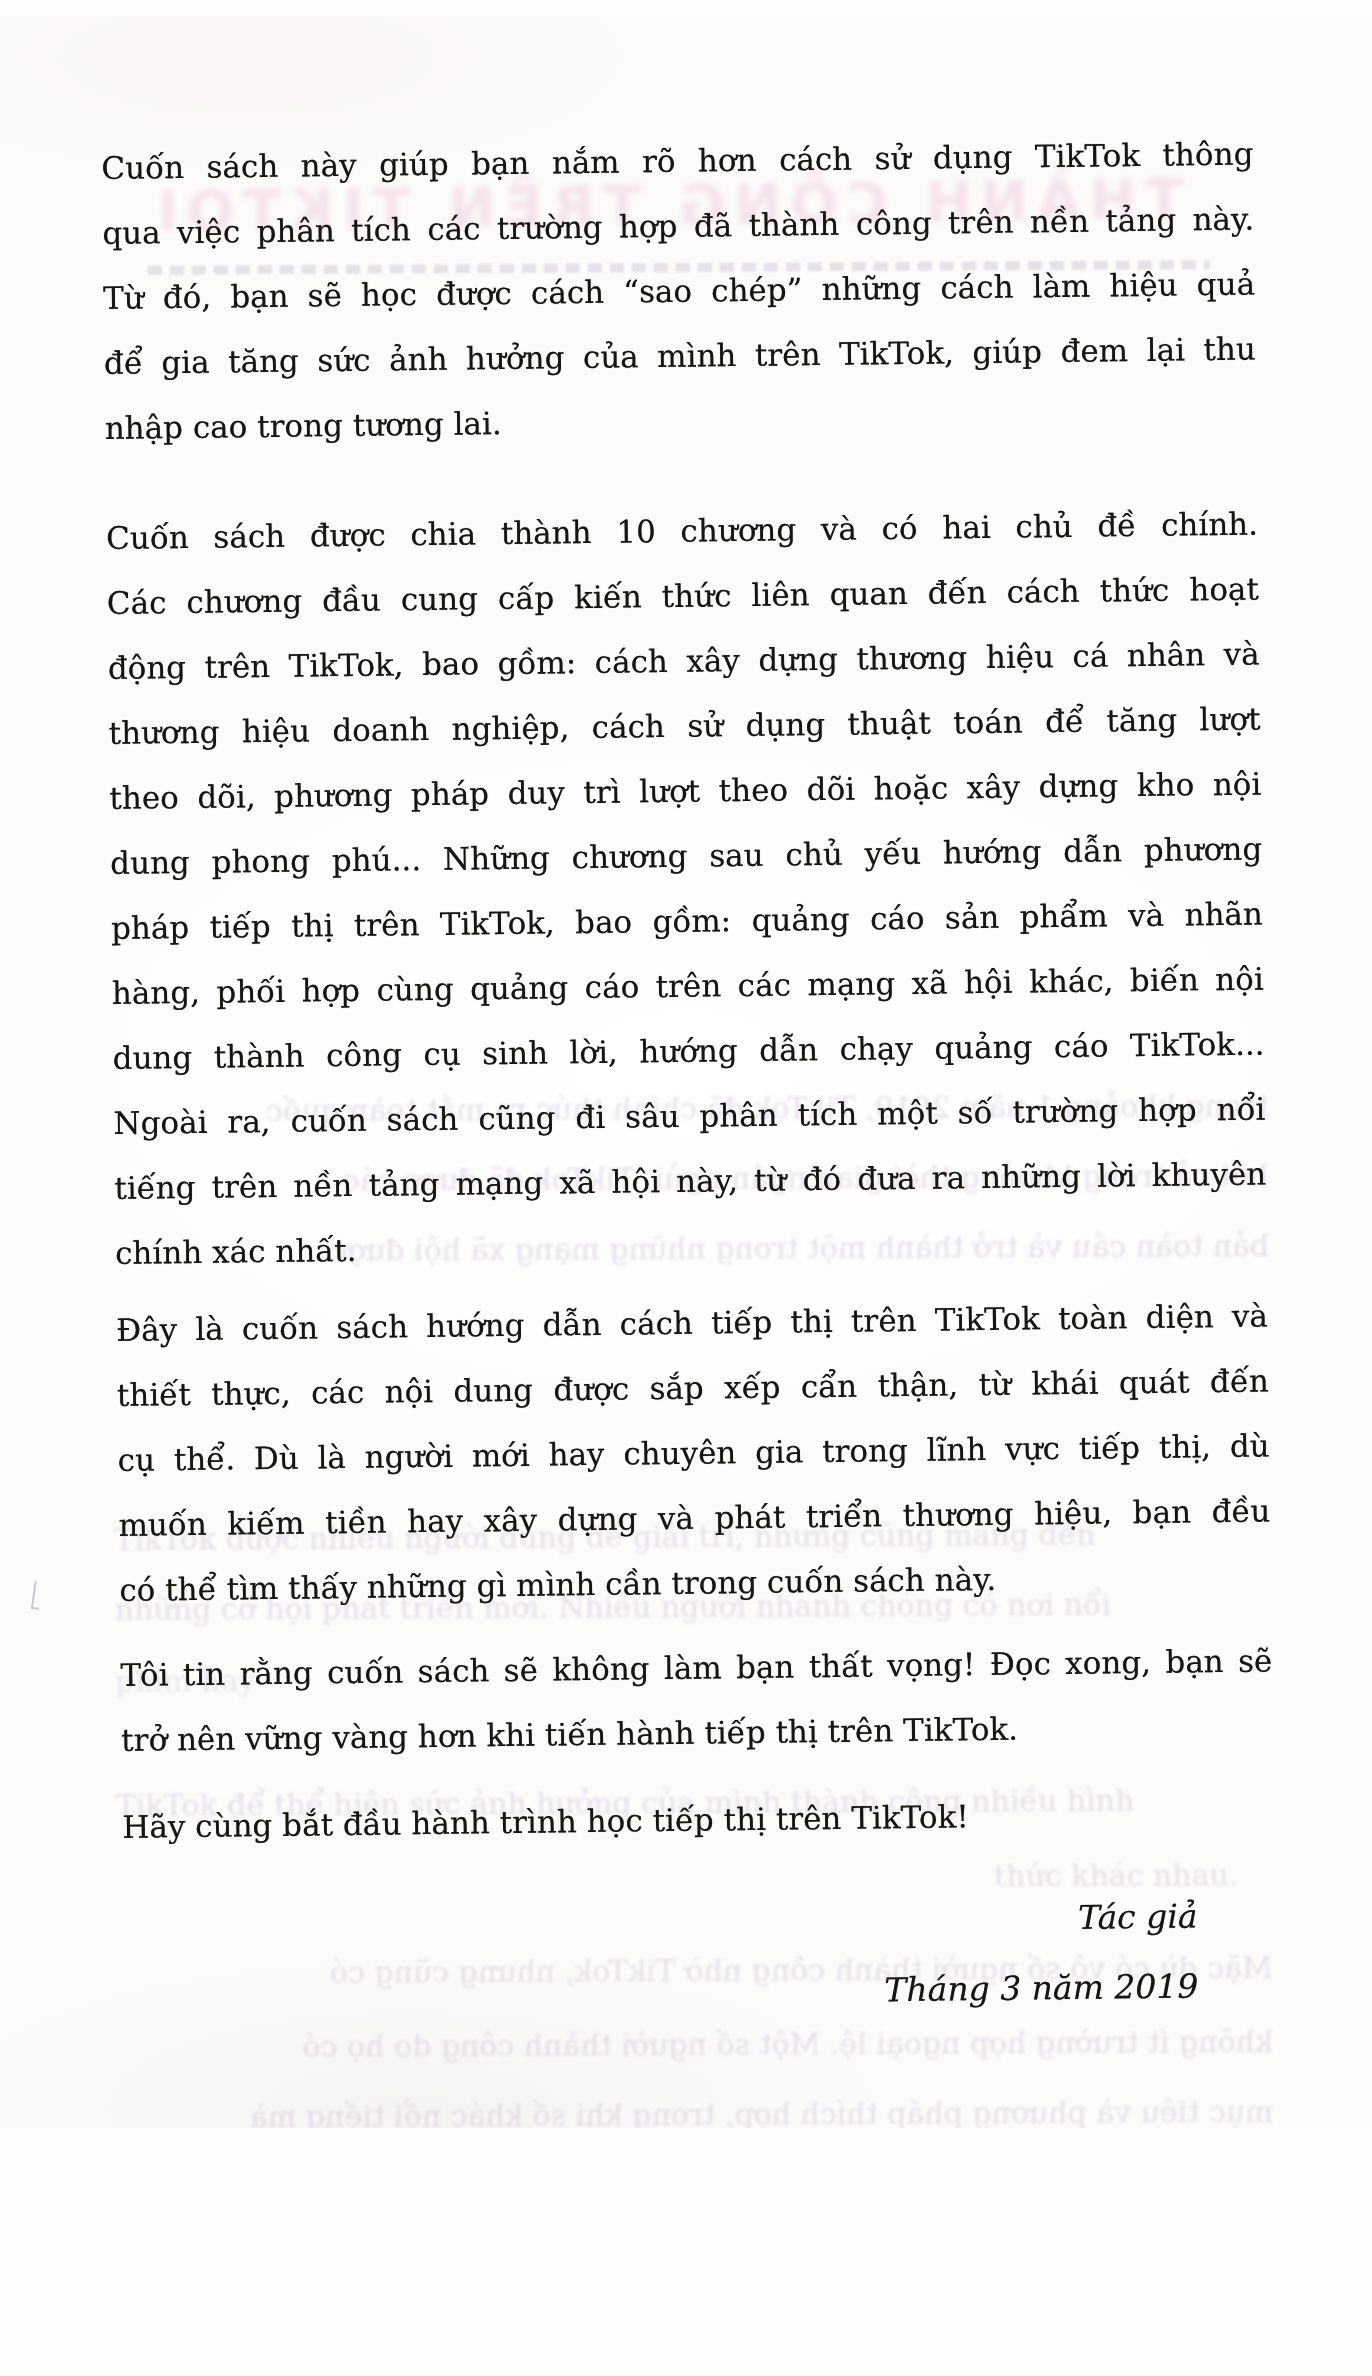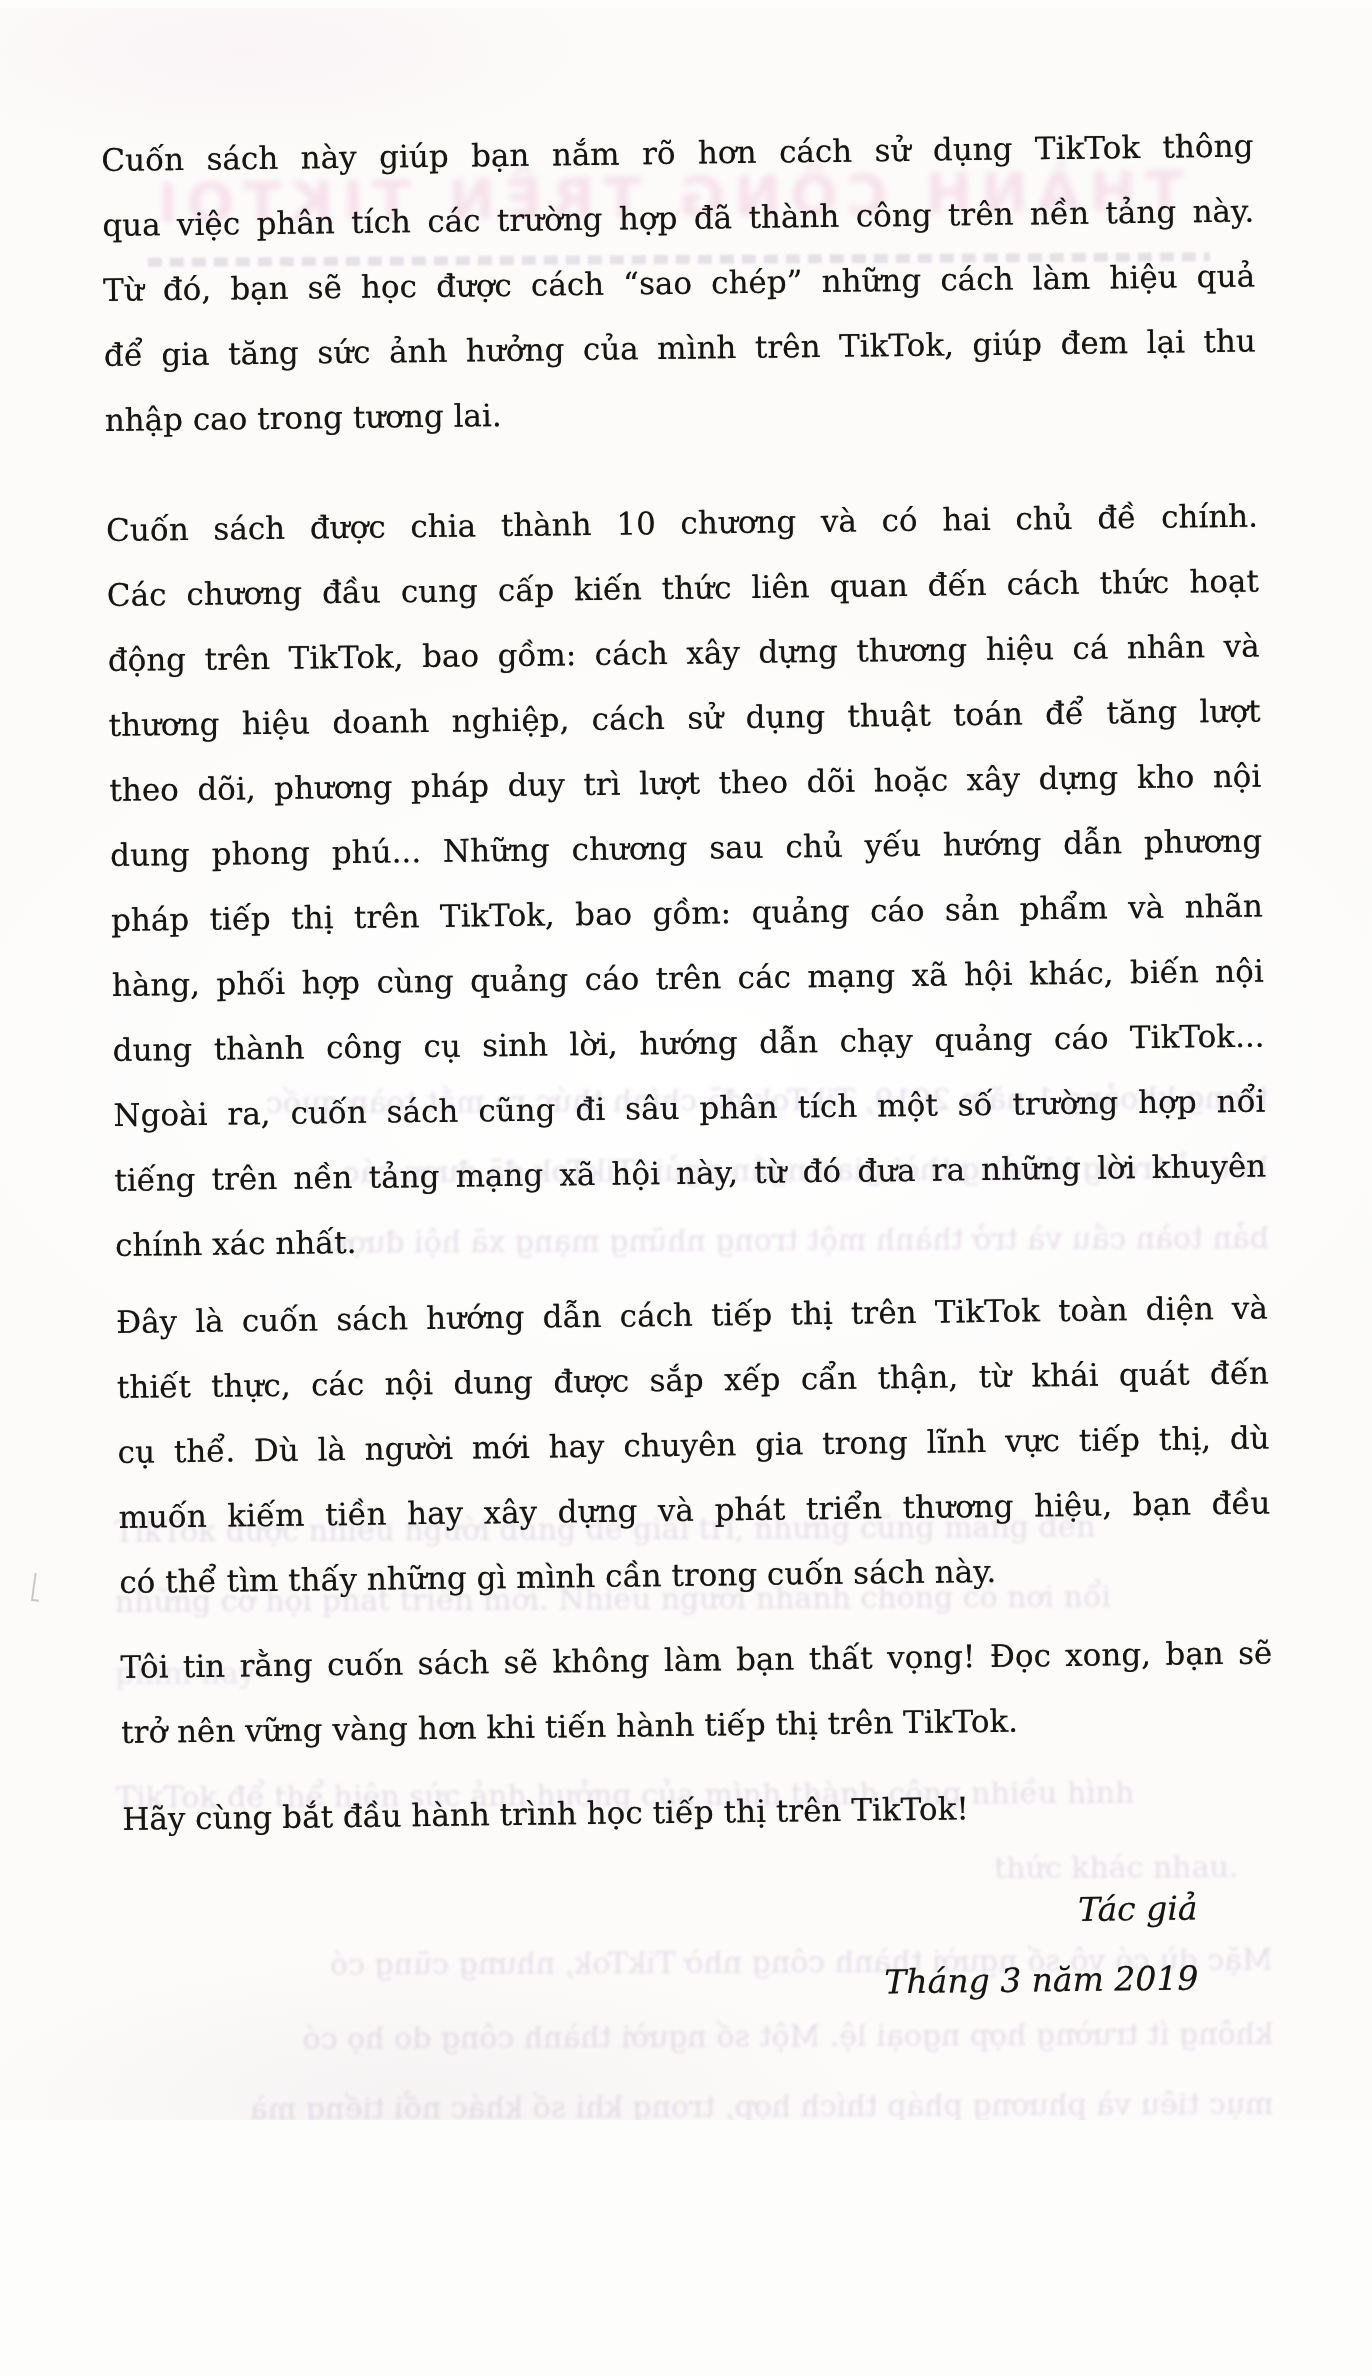--- a/index.html
+++ b/index.html
@@ -1,19 +1,19 @@
 <!DOCTYPE html>
 <html><head>
 <meta charset="utf-8">
 <style>
   html,body{margin:0;padding:0;background:#fdfdfc;}
   .page{
     position:relative;
     width:1372px;height:2112px;
-    margin:8px auto;
+    margin:16px auto;
     background:
       radial-gradient(ellipse 600px 180px at 18% 2%, rgba(240,214,228,.18), rgba(0,0,0,0) 70%),
       radial-gradient(ellipse 700px 220px at 30% 99%, rgba(205,195,200,.14), rgba(0,0,0,0) 70%),
       radial-gradient(ellipse 900px 500px at 50% 50%, rgba(255,255,255,1), rgba(0,0,0,0)),
       #fcfbfa;
     overflow:hidden;
     font-family:"DejaVu Serif","Liberation Serif",serif;
     color:#171512;
   }
 

